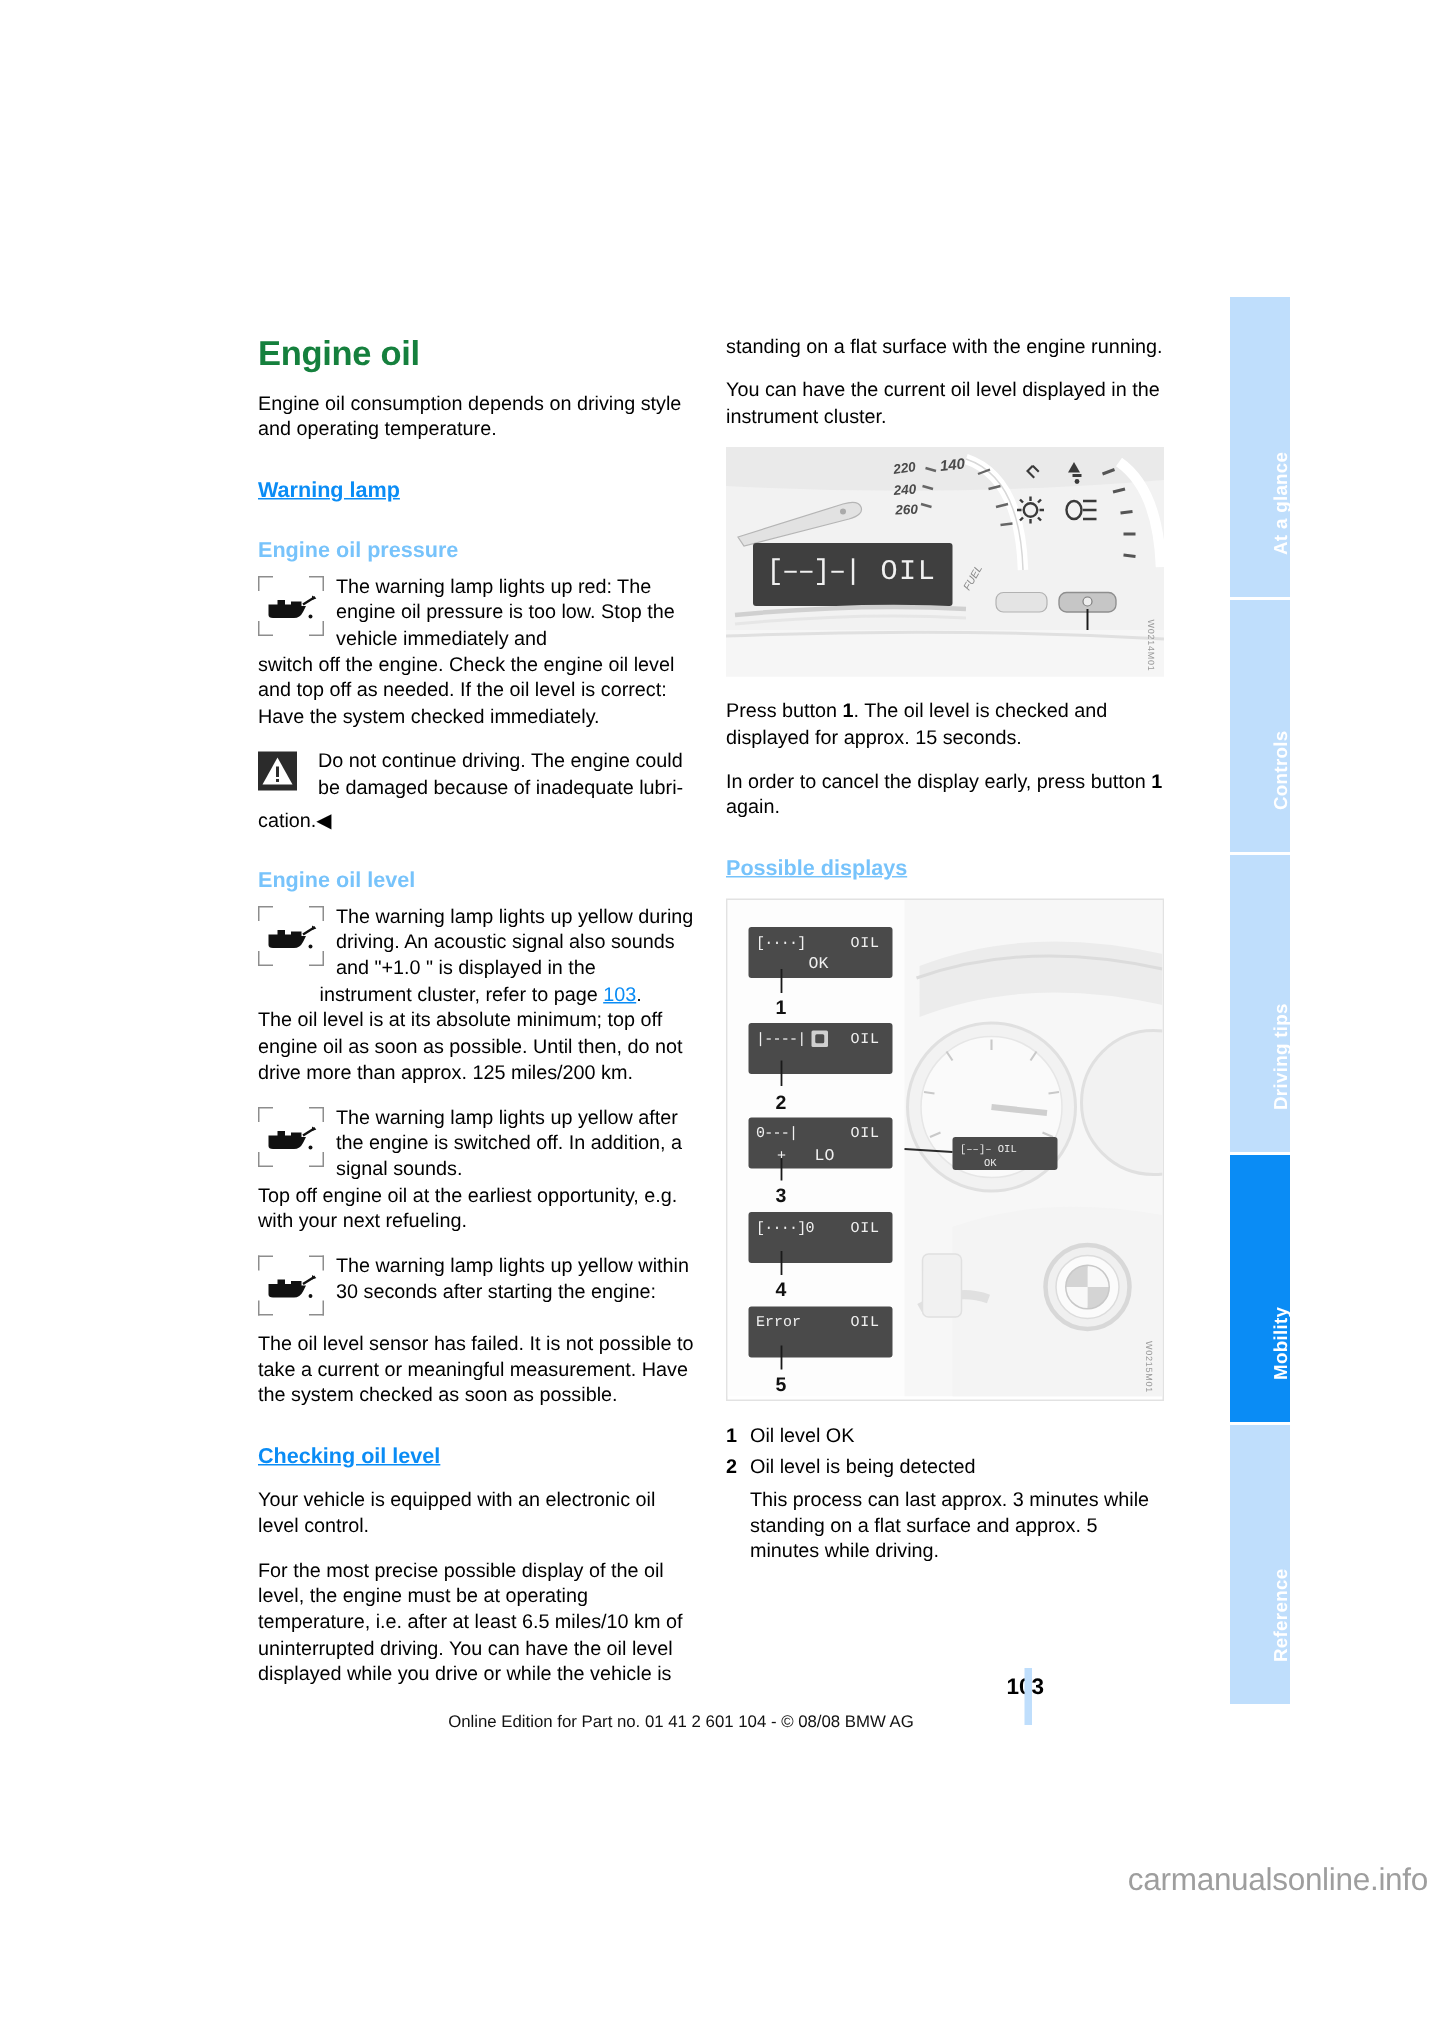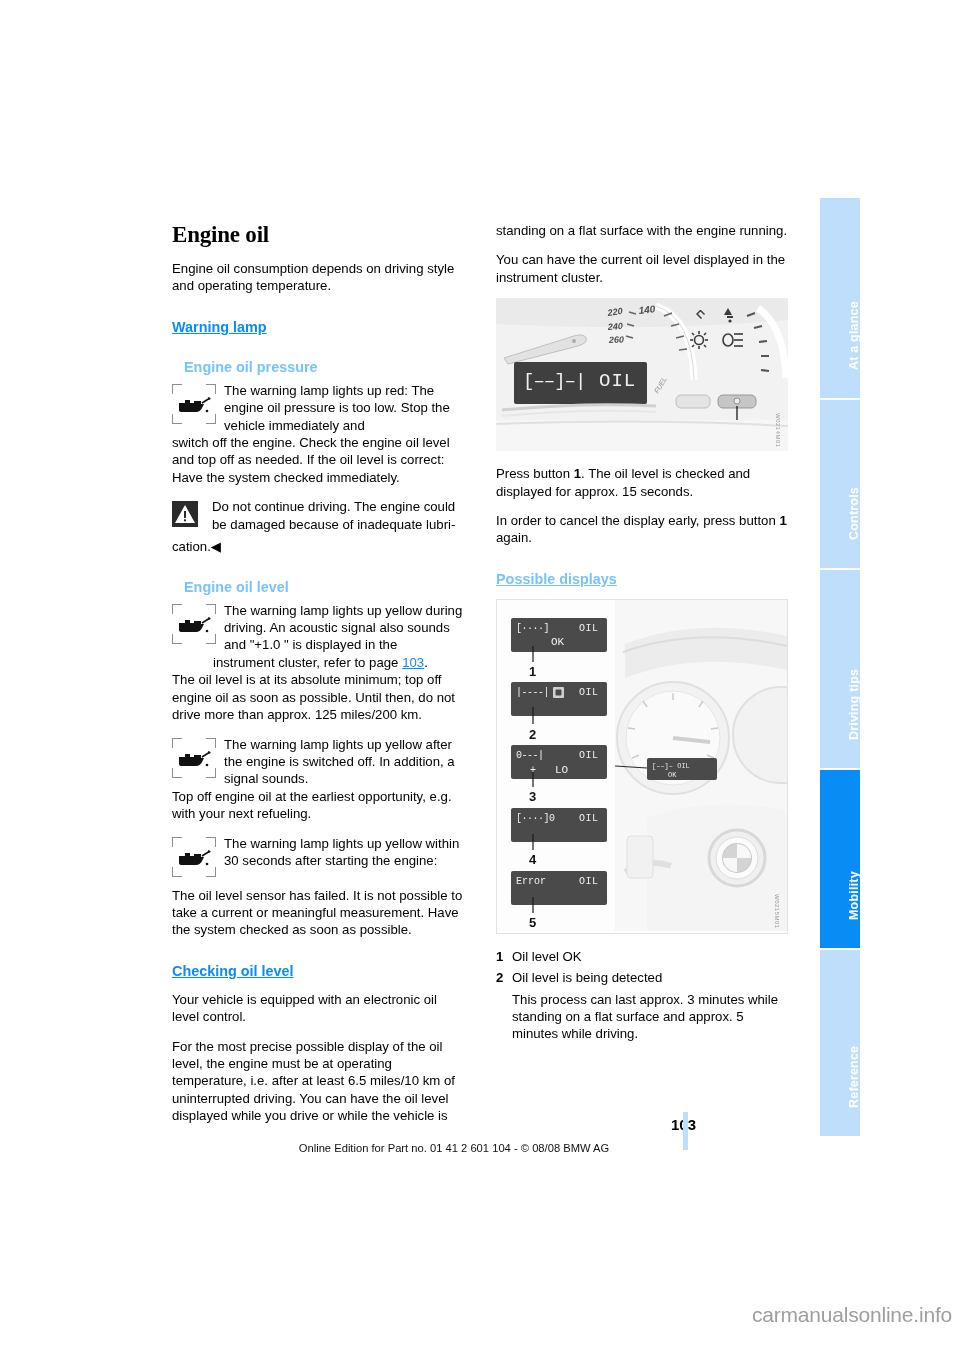--- a/index.html
+++ b/index.html
@@ -53,45 +53,44 @@
   }
 
   
   .col {
     position: absolute;
     width: 292px;
     font-size: 13.2px;
     line-height: 17.4px;
   }
   .col-left  { left: 172px; top: 222px; }
-  .col-right { left: 496px; top: 222px; }
+  .col-right { left: 484px; top: 222px; }
 
   h1.h-main {
-    color: #000000;
+    color: #15803d;
     font-size: 23px;
     line-height: 26px;
     font-weight: bold;
     margin: 0 0 12px 0;
     letter-spacing: -0.2px;
-    font-family: Liberation Serif, serif;
   }
   h2.h-sec {
     color: #0a8cf5;
     font-size: 14.4px;
     line-height: 18px;
     font-weight: bold;
     margin: 23px 0 11px 0;
     text-decoration: underline;
   }
   h3.h-sub {
     color: #77c3fb;
     font-size: 14.4px;
     line-height: 18px;
     font-weight: bold;
-    margin: 22px 0 6px 12px;
+    margin: 22px 0 6px 0;
   }
   p { margin: 0 0 12px 0; }
   p.tight { margin-bottom: 0; padding-left: 41px; }
   .pagelink { color: #0a8cf5; }
 
   
   .icon-block {
     position: relative;
     min-height: 52px;
     margin: 0 0 0 0;
@@ -179,21 +178,21 @@
     position: absolute;
     left: 0; top: 1142px;
     width: 820px;
     text-align: center;
     font-size: 11.2px;
     color: #111111;
     padding-left: 44px;
   }
   .watermark {
     position: absolute;
-    left: 0; top: 1303px;
+    left: 0; top: 1242px;
     width: 952px;
     text-align: right;
     font-size: 21px;
     color: #9e9e9e;
     letter-spacing: -0.2px;
   }
 </style>
 </head>
 <body>
 

